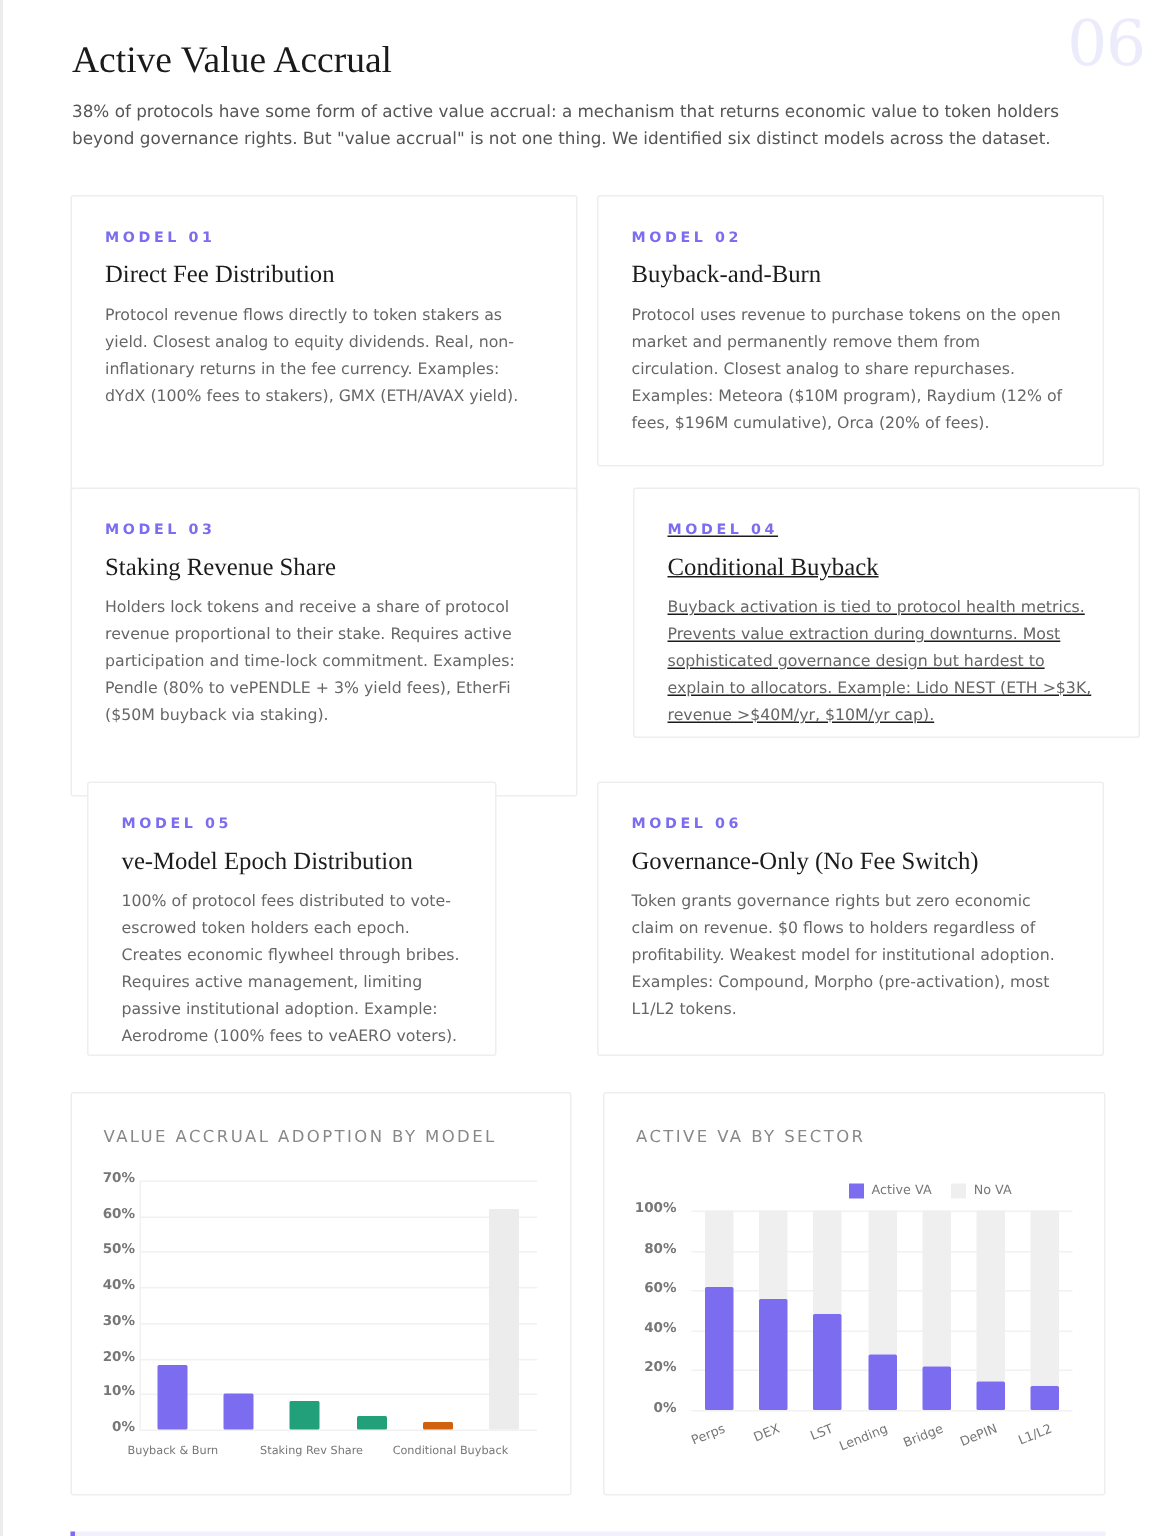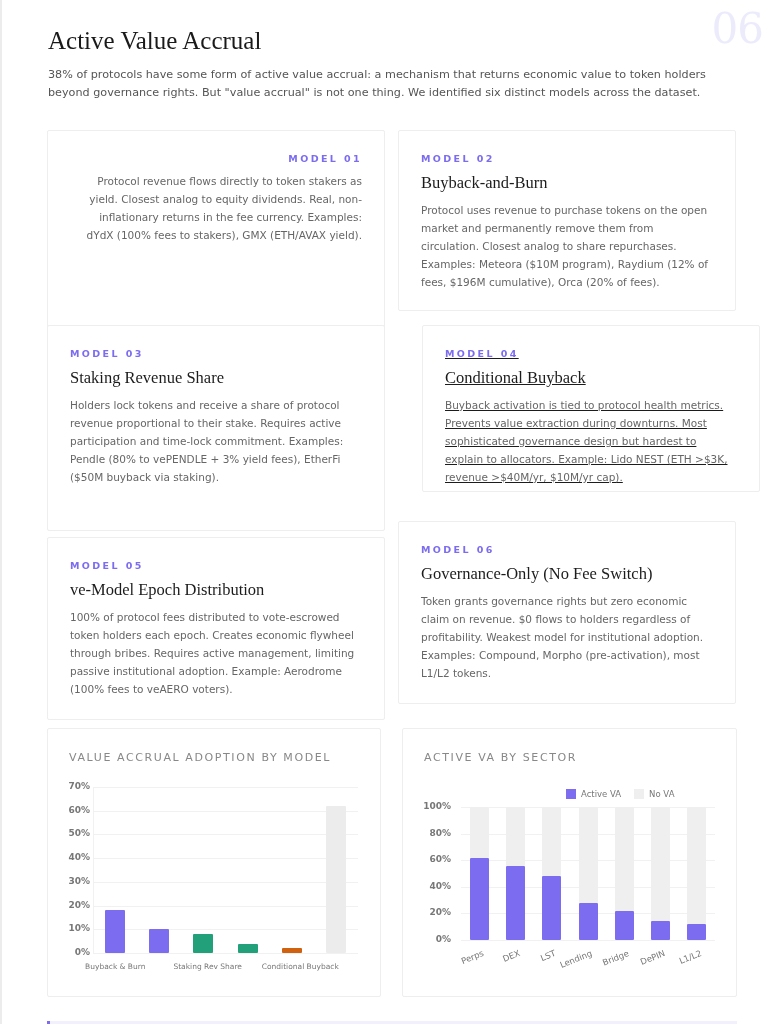--- a/index.html
+++ b/index.html
@@ -26,40 +26,41 @@
     .bottom-rule .tick { position: absolute; left: 0; top: 0; width: 3px; height: 3px; background: #7b6cf0; }
   </style>
 </head>
 <body>
 
 <div class="page-border"></div>
 <div class="section-num">06</div>
 <h1 class="title">Active Value Accrual</h1>
 <p class="intro">38% of protocols have some form of active value accrual: a mechanism that returns economic value to token holders beyond governance rights. But "value accrual" is not one thing. We identified six distinct models across the dataset.</p>
 
-<div class="card" style="left:47px; top:130px; width:338px; height:212px;text-align:right;">
+<div class="card" style="left:47px; top:130px; width:338px; height:212px;">
   <div class="model-label">MODEL 01</div>
+  <div class="model-title">Direct Fee Distribution</div>
   <div class="model-desc">Protocol revenue flows directly to token stakers as yield. Closest analog to equity dividends. Real, non-inflationary returns in the fee currency. Examples: dYdX (100% fees to stakers), GMX (ETH/AVAX yield).</div>
 </div>
 <div class="card" style="left:398px; top:130px; width:338px; height:181px;">
   <div class="model-label">MODEL 02</div>
   <div class="model-title">Buyback-and-Burn</div>
   <div class="model-desc">Protocol uses revenue to purchase tokens on the open market and permanently remove them from circulation. Closest analog to share repurchases. Examples: Meteora ($10M program), Raydium (12% of fees, $196M cumulative), Orca (20% of fees).</div>
 </div>
 <div class="card" style="left:47px; top:325px; width:338px; height:206px;">
   <div class="model-label">MODEL 03</div>
   <div class="model-title">Staking Revenue Share</div>
   <div class="model-desc">Holders lock tokens and receive a share of protocol revenue proportional to their stake. Requires active participation and time-lock commitment. Examples: Pendle (80% to vePENDLE + 3% yield fees), EtherFi ($50M buyback via staking).</div>
 </div>
 <div class="card" style="left:422px; top:325px; width:338px; height:167px;text-decoration:underline;">
   <div class="model-label">MODEL 04</div>
   <div class="model-title">Conditional Buyback</div>
   <div class="model-desc">Buyback activation is tied to protocol health metrics. Prevents value extraction during downturns. Most sophisticated governance design but hardest to explain to allocators. Example: Lido NEST (ETH &gt;$3K, revenue &gt;$40M/yr, $10M/yr cap).</div>
 </div>
-<div class="card" style="left:47px; top:521px; width:338px; height:183px;margin-top:16px;">
+<div class="card" style="left:58px; top:521px; width:273px; height:183px;">
   <div class="model-label">MODEL 05</div>
   <div class="model-title">ve-Model Epoch Distribution</div>
   <div class="model-desc">100% of protocol fees distributed to vote-escrowed token holders each epoch. Creates economic flywheel through bribes. Requires active management, limiting passive institutional adoption. Example: Aerodrome (100% fees to veAERO voters).</div>
 </div>
 <div class="card" style="left:398px; top:521px; width:338px; height:183px;">
   <div class="model-label">MODEL 06</div>
   <div class="model-title">Governance-Only (No Fee Switch)</div>
   <div class="model-desc">Token grants governance rights but zero economic claim on revenue. $0 flows to holders regardless of profitability. Weakest model for institutional adoption. Examples: Compound, Morpho (pre-activation), most L1/L2 tokens.</div>
 </div>
 

